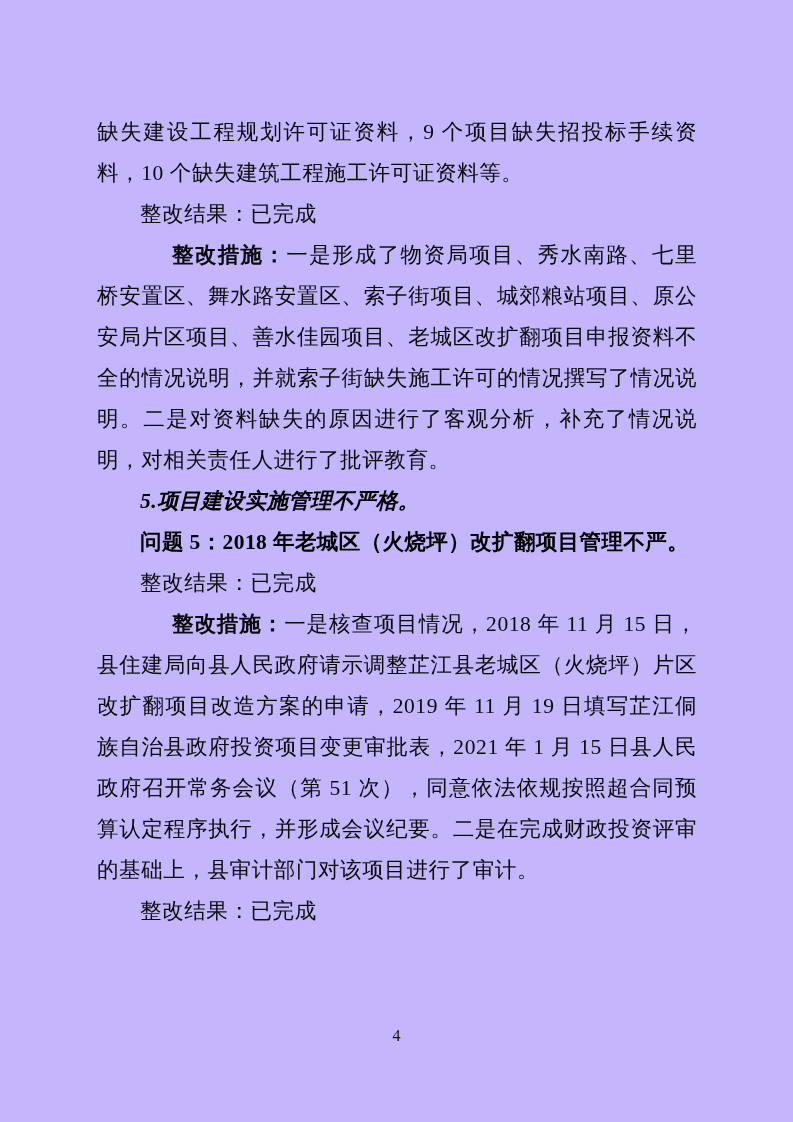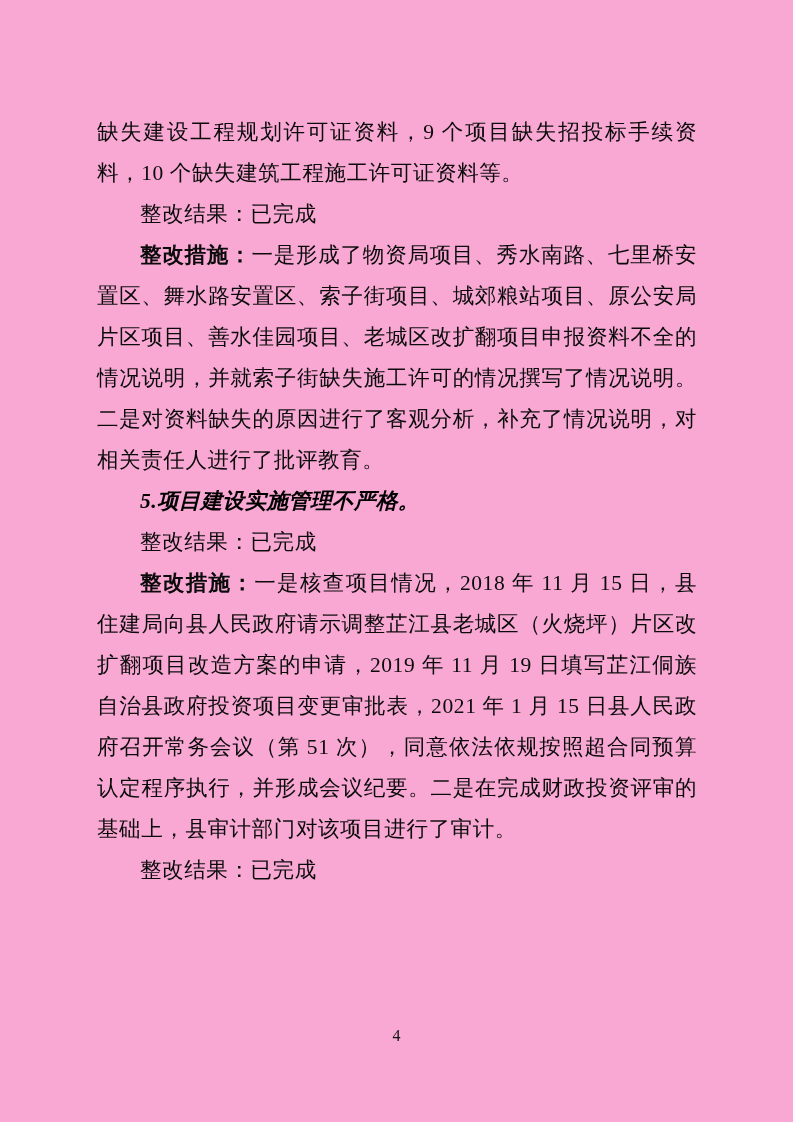--- a/index.html
+++ b/index.html
@@ -7,21 +7,21 @@
     padding: 0;
     background: #b0b0b0;
   }
   body {
     font-family: "Liberation Serif", "DejaVu Serif", serif;
   }
   .page {
     position: relative;
     width: 793px;
     height: 1122px;
-    background: #f9a8d4;
+    background: #c4b5fd;
     margin: 0 auto;
     overflow: hidden;
     box-sizing: border-box;
   }
   .content {
     position: absolute;
     left: 97px;
     top: 112px;
     width: 600px;
   }
@@ -34,20 +34,21 @@
     color: #0b0b0b;
     margin: 0;
     font-family: "Liberation Serif", "DejaVu Serif", serif;
   }
   .indent {
     text-indent: 43px;
     font-family: Liberation Serif, serif;
   }
   .bold-lead {
     font-weight: bold;
+    margin-left: 32px;
   }
   .heading {
     font-weight: bold;
     font-size: 21.5px;
     line-height: 41px;
     letter-spacing: 0.4px;
     color: #000000;
     margin: 0;
     text-indent: 43px;
     font-style: italic;
@@ -80,20 +81,21 @@
   <div class="content">
 
     <p class="para">缺失建设工程规划许可证资料，9 个项目缺失招投标手续资料，10 个缺失建筑工程施工许可证资料等。</p>
 
     <p class="para indent">整改结果：已完成</p>
 
     <p class="para indent"><span class="bold-lead">整改措施：</span><span>一是形成了物资局项目、秀水南路、七里桥安置区、舞水路安置区、索子街项目、城郊粮站项目、原公安局片区项目、善水佳园项目、老城区改扩翻项目申报资料不全的情况说明，并就索子街缺失施工许可的情况撰写了情况说明。二是对资料缺失的原因进行了客观分析，补充了情况说明，对相关责任人进行了批评教育。</span></p>
 
     <p class="heading">5.项目建设实施管理不严格。</p>
 
+    <p class="subheading">问题 5：2018 年老城区（火烧坪）改扩翻项目管理不严。</p>
 
     <p class="para indent">整改结果：已完成</p>
 
     <p class="para indent"><span class="bold-lead">整改措施：</span><span>一是核查项目情况，2018 年 11 月 15 日，县住建局向县人民政府请示调整芷江县老城区（火烧坪）片区改扩翻项目改造方案的申请，2019 年 11 月 19 日填写芷江侗族自治县政府投资项目变更审批表，2021 年 1 月 15 日县人民政府召开常务会议（第 51 次），同意依法依规按照超合同预算认定程序执行，并形成会议纪要。二是在完成财政投资评审的基础上，县审计部门对该项目进行了审计。</span></p>
 
 
     <p class="para indent">整改结果：已完成</p>
 
 
   </div>

